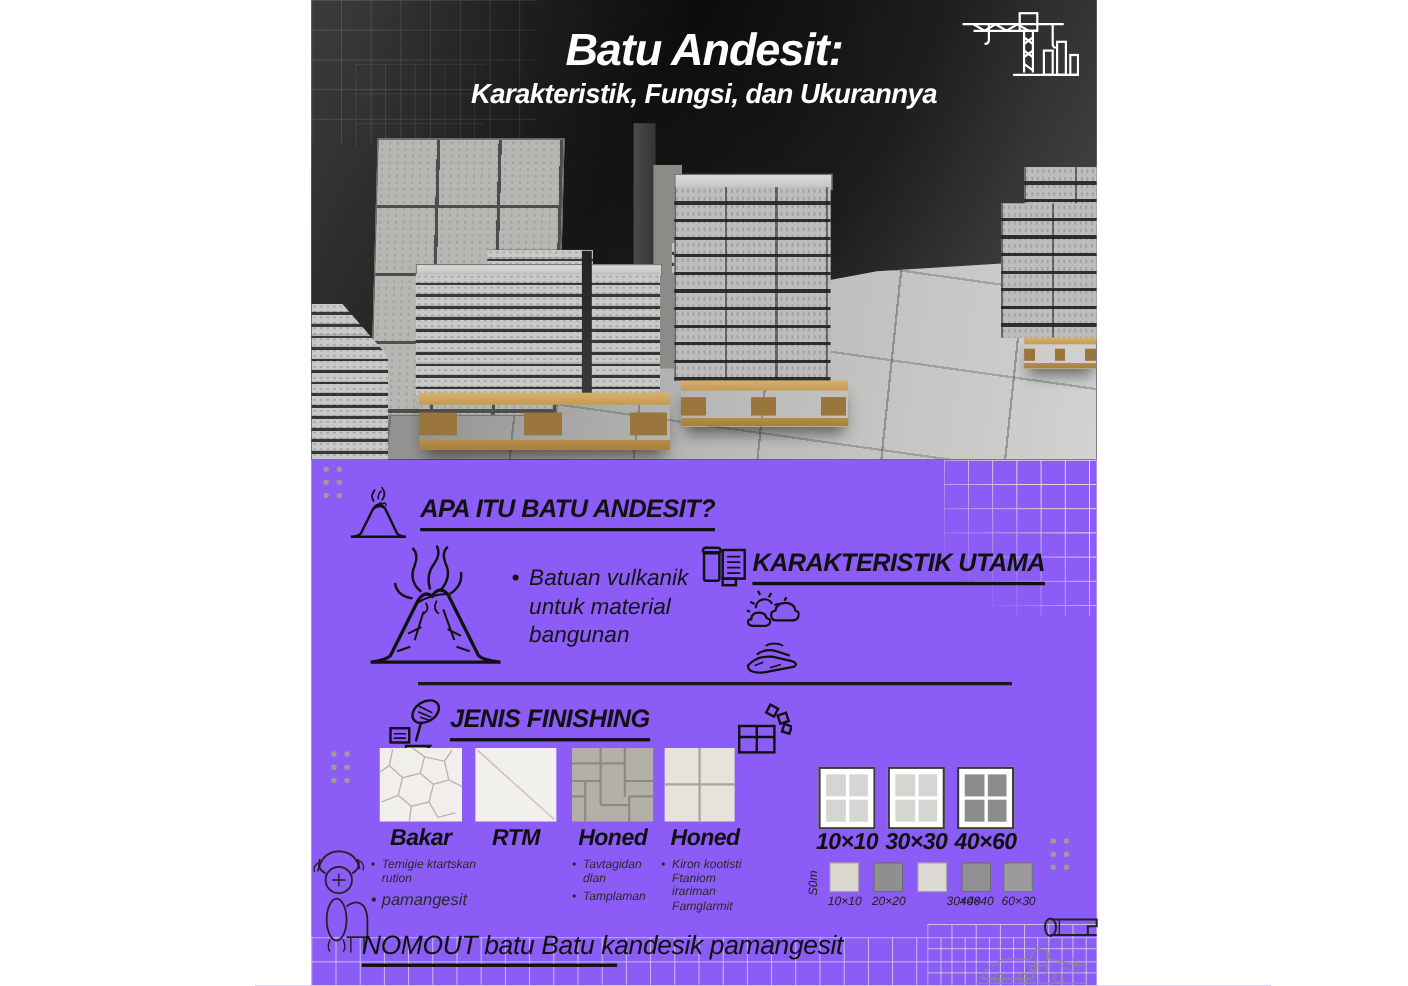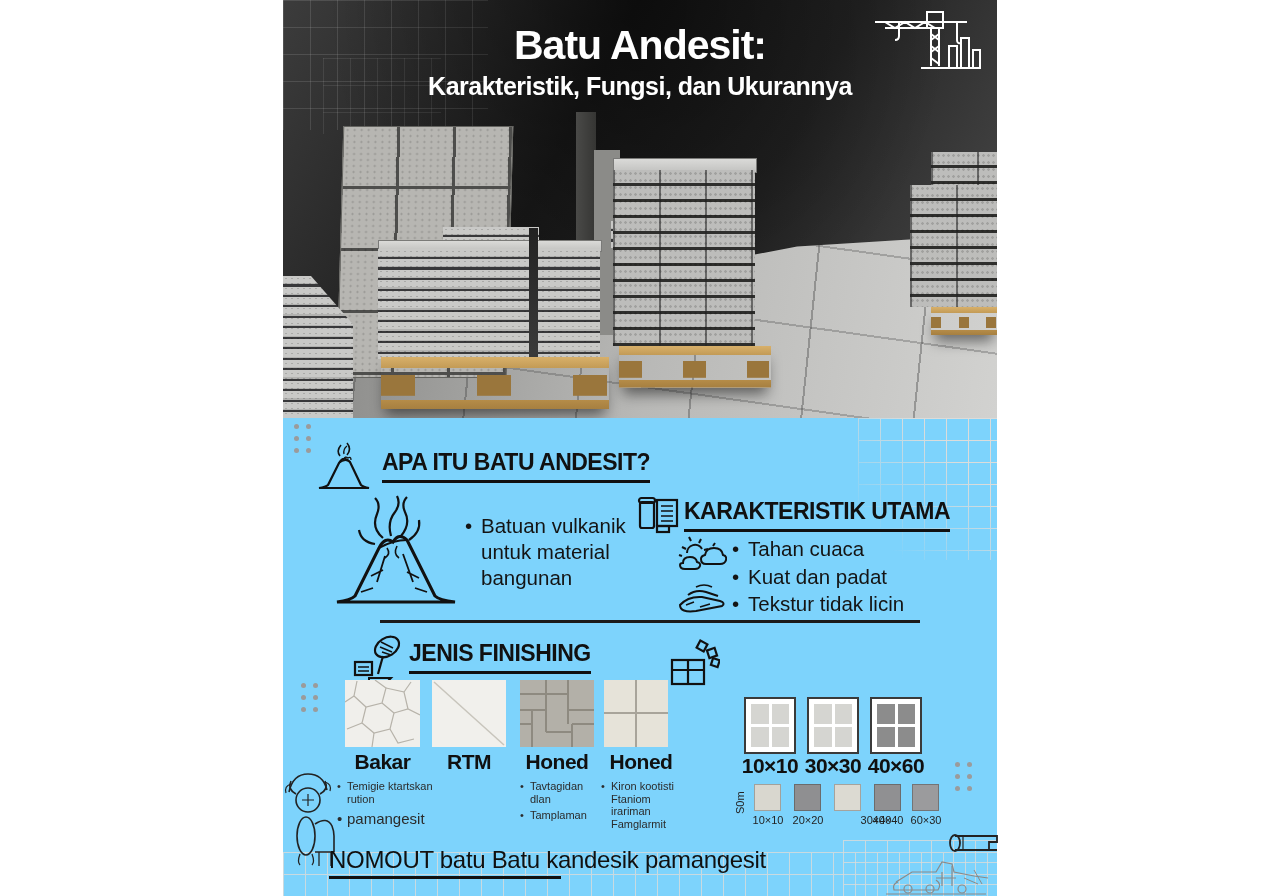--- a/index.html
+++ b/index.html
@@ -1,18 +1,18 @@
 <!DOCTYPE html>
 <html><head>
 <meta charset="utf-8">
 <style>
   html,body{margin:0;padding:0;}
   .page{position:relative;width:1280px;height:896px;background:#ffffff;overflow:hidden;
         font-family:"Liberation Sans",sans-serif;color:#161616;}
-  .canvas{position:absolute;left:283px;top:0;width:714px;height:896px;background:#7dd3fc;}
+  .canvas{position:absolute;left:283px;top:0;width:714px;height:896px;background:#8b5cf6;font-style:italic;}
   .abs{position:absolute;}
 
   
   .hero{position:absolute;left:0;top:0;width:714px;height:418px;overflow:hidden;
         background:linear-gradient(118deg,#3c3c3c 0%,#191919 38%,#232323 62%,#515151 100%);}
   .hero-vignette{position:absolute;inset:0;background:radial-gradient(ellipse at 50% 0%,rgba(0,0,0,.5),transparent 62%);}
   .wgrid{position:absolute;background-image:
       linear-gradient(rgba(255,255,255,.22) 1px,transparent 1px),
       linear-gradient(90deg,rgba(255,255,255,.22) 1px,transparent 1px);
       background-size:27px 27px;}
@@ -203,25 +203,20 @@
       <path d="M30 24 q1 -7 9 -7 q8 0 9 7 q4 1 3 5 q-1 4 -6 4 h-14 q-5 0 -5 -5 q0 -3 4 -4 z"></path>
       <path d="M8 32 q0 -6 7 -6 q6 0 7 5 q4 1 3 4 q-1 3 -5 3 h-10 q-5 0 -5 -4 q0 -2 3 -2 z"></path>
       <path d="M4 24 l3 1 M40 12 l-2 3"></path>
     </svg>
     <svg class="abs" style="left:393px;top:581px;" width="52" height="34" viewBox="0 0 52 34" fill="none" stroke="#111" stroke-width="2">
       <path d="M4 24 q8 -9 22 -8 l18 4 q6 2 2 5 l-26 5 q-16 2 -16 -6 z"></path>
       <path d="M12 14 q8 -6 18 -3 l12 4"></path>
       <path d="M20 6 q8 -4 16 0" stroke-width="1.6"></path>
       <path d="M10 24 l8 -3 M24 26 l10 -3" stroke-width="1.4"></path>
     </svg>
-    <div class="abs" style="left:449px;top:535px;">
-      <div class="bullet-item" style="line-height:27.5px;">Tahan cuaca</div>
-      <div class="bullet-item" style="line-height:27.5px;">Kuat dan padat</div>
-      <div class="bullet-item" style="line-height:27.5px;">Tekstur tidak licin</div>
-    </div>
 
     <div class="divider abs" style="left:97px;top:620px;width:540px;"></div>
 
     <svg class="abs" style="left:68px;top:632px;" width="56" height="58" viewBox="0 0 56 58" fill="none" stroke="#111" stroke-width="2.2">
       <ellipse cx="36" cy="15" rx="13" ry="9" transform="rotate(-32 36 15)"></ellipse>
       <path d="M30 10 l12 6 M29 15 l12 5 M31 20 l9 3" stroke-width="1.5"></path>
       <path d="M32 24 L27 42"></path>
       <path d="M18 46 h22 l-5 5 h-17 z" stroke-width="2"></path>
       <rect x="4" y="30" width="17" height="13"></rect>
       <path d="M7 35 h11 M7 39 h11" stroke-width="1.5"></path>

